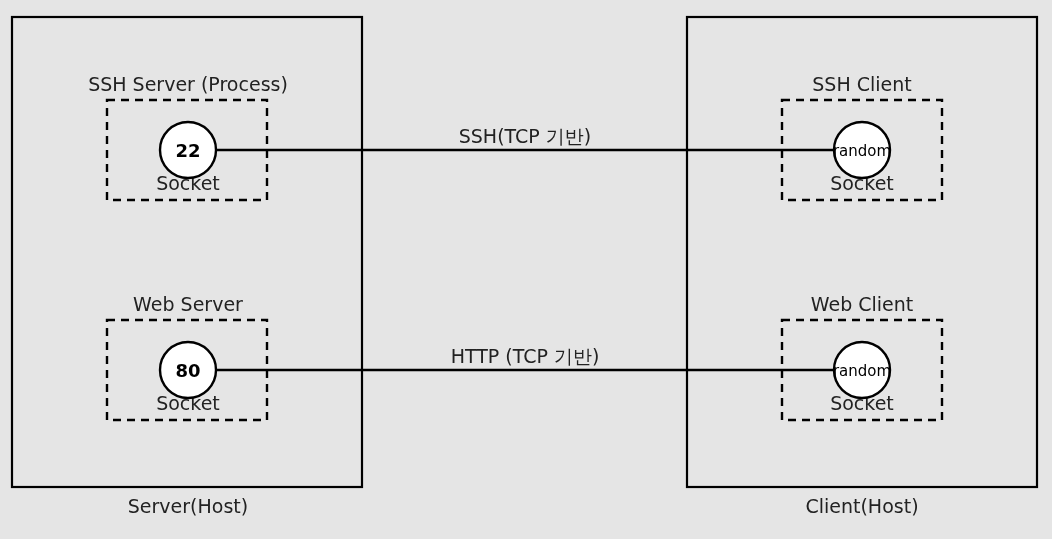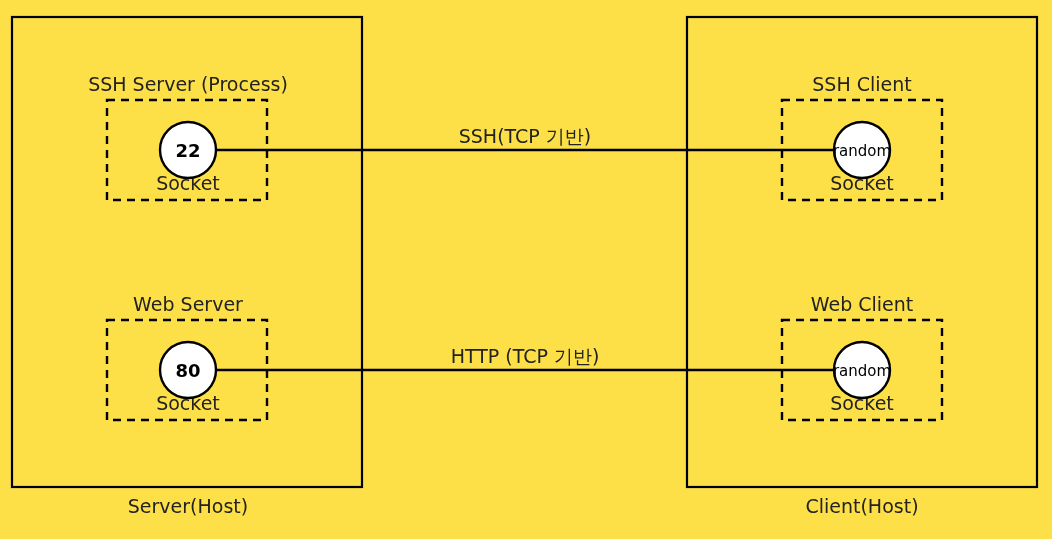--- a/index.html
+++ b/index.html
@@ -7,21 +7,21 @@
     padding: 0;
     background: #ffffff;
   }
   body {
     font-family: "DejaVu Sans", sans-serif;
   }
   #canvas {
     position: relative;
     width: 1052px;
     height: 539px;
-    background: #fde047;
+    background: #e5e5e5;
     overflow: hidden;
   }
   svg#diagram {
     position: absolute;
     left: 0;
     top: 0;
     width: 1052px;
     height: 539px;
   }
   .host-box {

